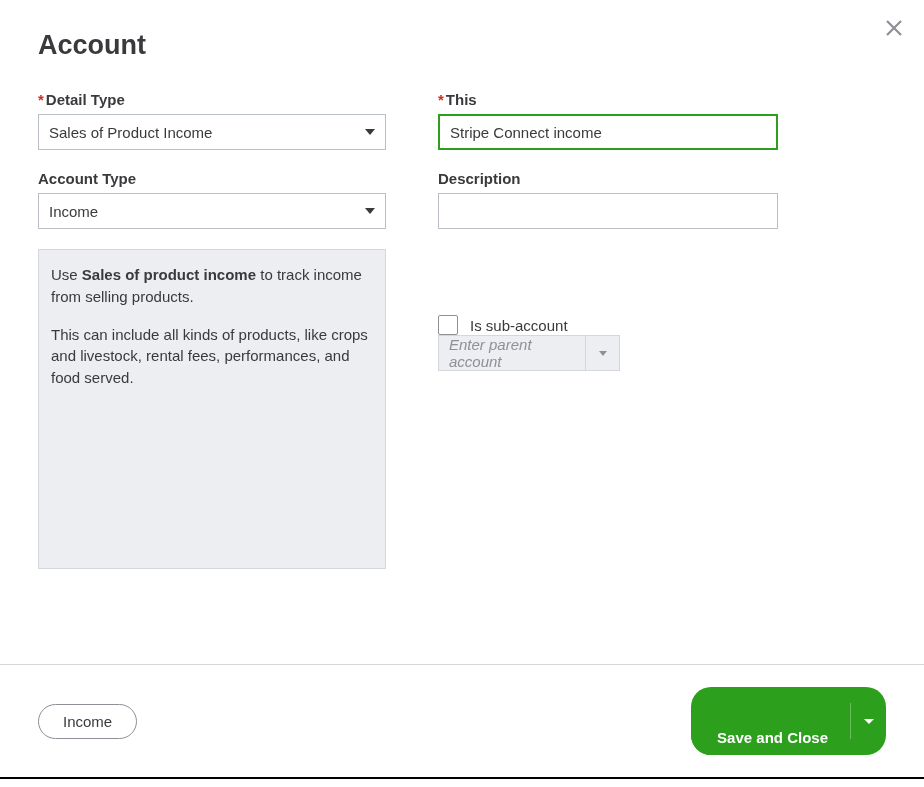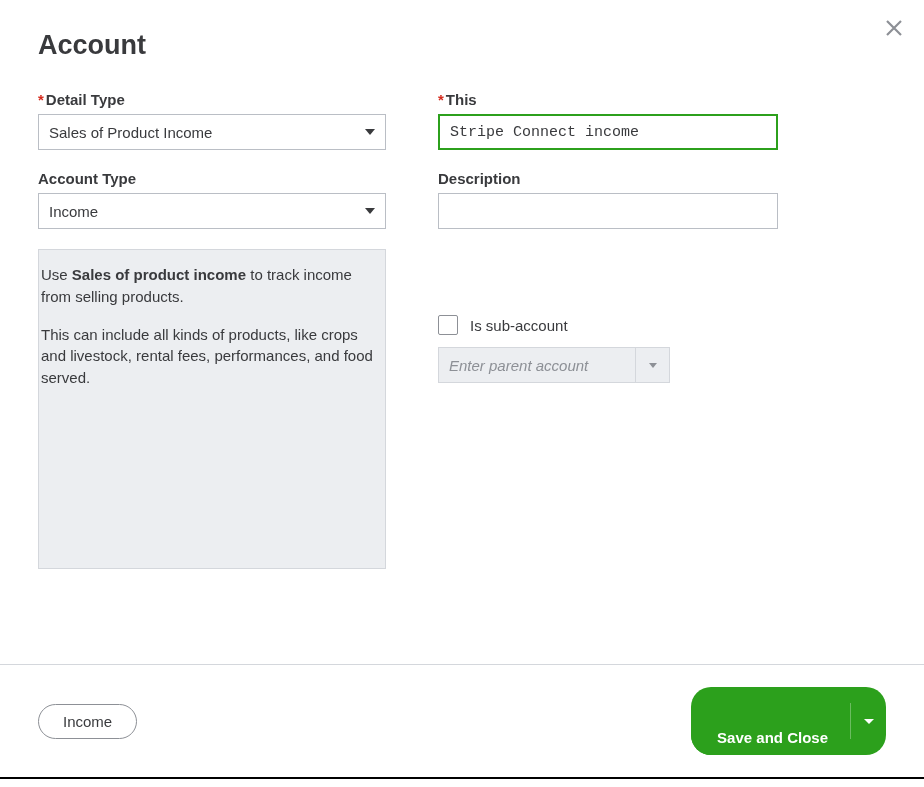--- a/index.html
+++ b/index.html
@@ -96,36 +96,36 @@
       border-top: 6px solid #393a3d;
     }
     .text-input {
       border: 1px solid #babec5;
       height: 36px;
       padding: 0 10px;
       font-size: 15px;
       color: #393a3d;
       width: 100%;
       outline: none;
-      font-family: Liberation Mono, monospace;
+      font-family: Liberation Sans, sans-serif;
     }
     .text-input.active {
       border: 2px solid #2ca01c;
     }
     .desc-input {
       border: 1px solid #babec5;
       height: 36px;
       padding: 0 10px;
       font-size: 15px;
       width: 100%;
     }
     .explain-box {
       border: 1px solid #d4d7dc;
       background: #eceef1;
-      padding: 14px 2px;
+      padding: 14px 12px;
       font-size: 15px;
       line-height: 1.45;
       color: #393a3d;
       height: 320px;
       overflow-y: auto;
       position: relative;
     }
     .explain-box p {
       margin-bottom: 16px;
     }
@@ -139,39 +139,38 @@
     .explain-box::-webkit-scrollbar-track {
       background: #f1f1f1;
     }
     .explain-box::-webkit-scrollbar-thumb {
       background: #c1c1c1;
     }
     .sub-account-row {
       display: flex;
       align-items: center;
       margin-top: 86px;
-      margin-bottom: 12px;
       text-align: center;
     }
     .checkbox {
       width: 20px;
       height: 20px;
       border: 1.5px solid #8d9096;
       border-radius: 2px;
       margin-right: 12px;
       cursor: pointer;
       flex-shrink: 0;
     }
     .sub-account-label {
       font-size: 15px;
       color: #393a3d;
     }
     .parent-select {
       display: flex;
-      width: 232px;
+      width: 182px;
     }
     .parent-main {
       flex: 1;
       border: 1px solid #d4d7dc;
       background: #eceef1;
       height: 36px;
       display: flex;
       align-items: center;
       padding: 0 10px;
       font-size: 15px;

